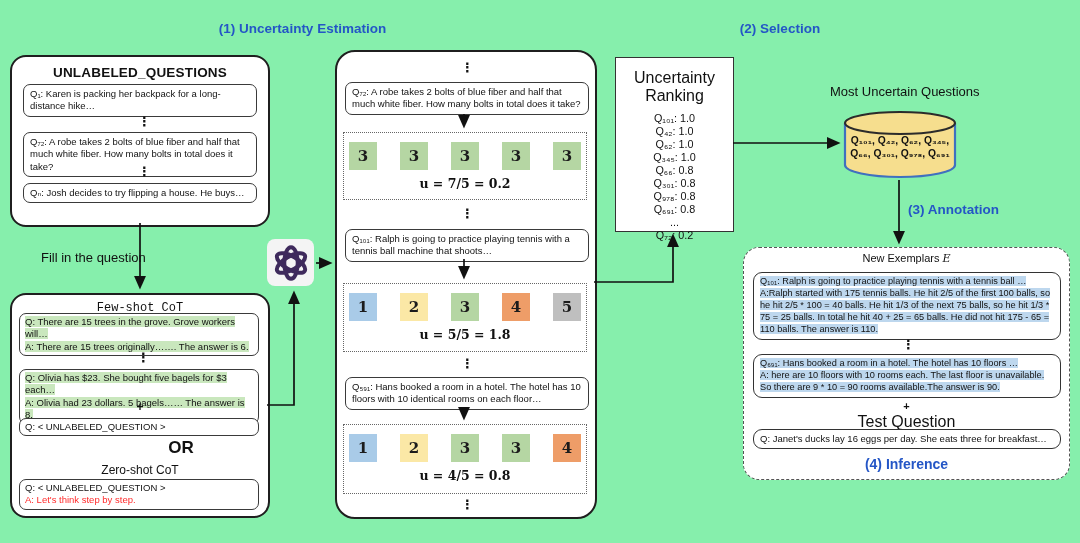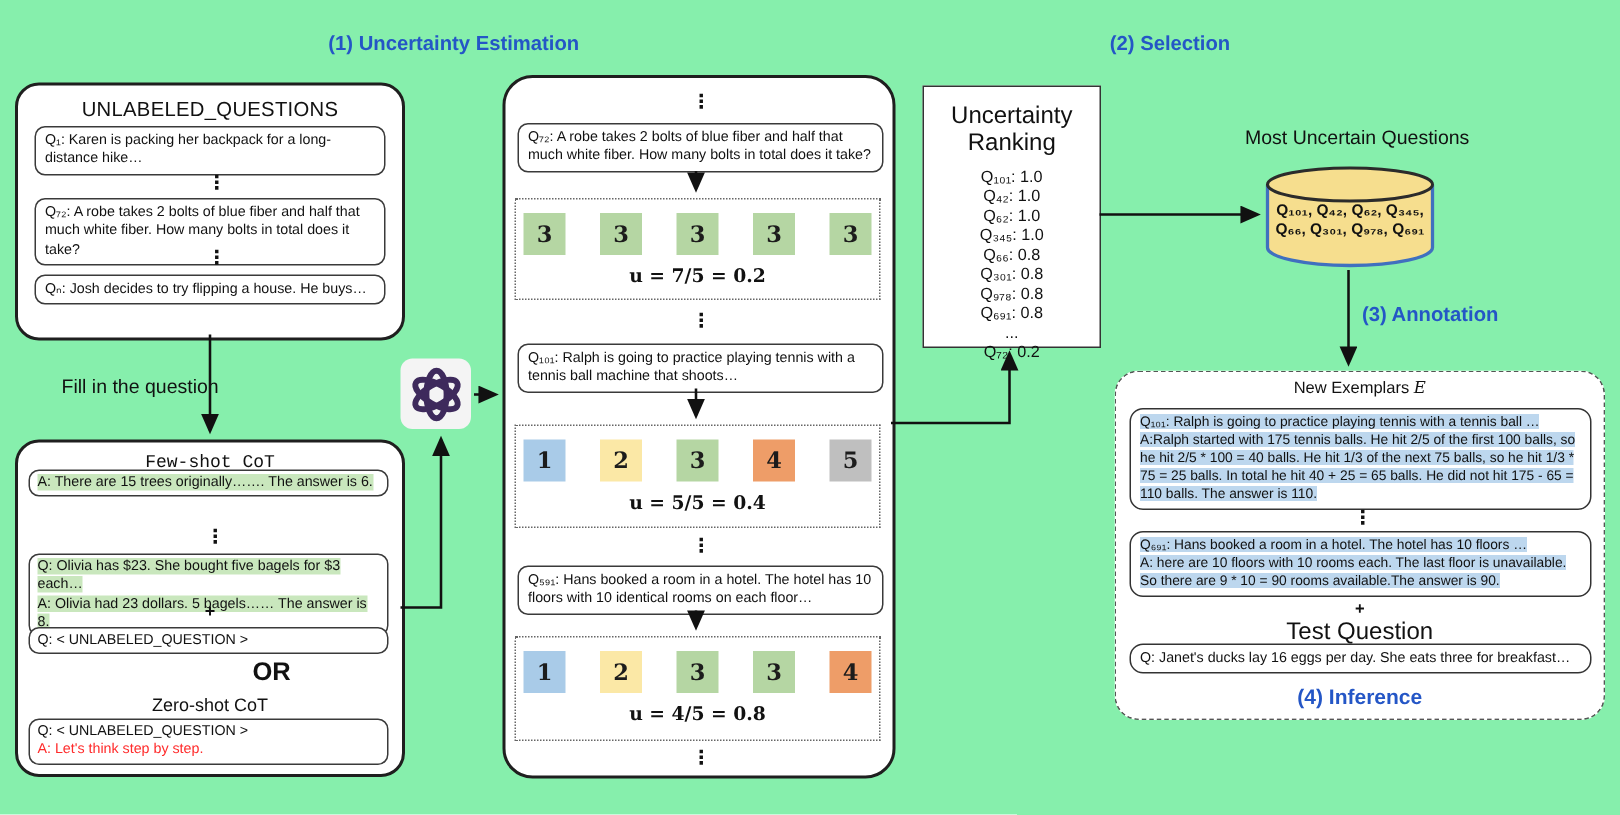--- a/index.html
+++ b/index.html
@@ -5,21 +5,21 @@
   html,body{margin:0;padding:0;background:#ffffff;}
   #canvas{position:relative;width:1080px;height:543px;background:#86efac;
           font-family:"Liberation Sans","DejaVu Sans",sans-serif;color:#111;overflow:hidden;}
   .abs{position:absolute;}
   .panel{border:2px solid #1f1f1f;border-radius:16px;background:#fff;}
   .qbox{border:1.3px solid #3a3a3a;border-radius:7px;background:#fff;
         font-size:9.5px;line-height:1.3;padding:3px 6px;color:#111;}
   .ctr{text-align:center;}
   .dots{font-weight:700;font-size:13px;color:#111;line-height:1;}
   .sec-title{font-weight:700;font-size:13.5px;}
-  .panel-title{font-weight:400;font-size:13px;}
+  .panel-title{font-weight:700;font-size:13px;}
   .votes{border:1.5px dotted #666;background:#fff;}
   .sqrow{display:flex;justify-content:space-between;padding:0 5px;margin-top:9px;}
   .sq{width:28px;height:28px;display:flex;align-items:center;justify-content:center;
       font-family:"DejaVu Serif",serif;font-weight:700;font-size:15px;color:#1c1c1c;}
   .formula{font-family:"DejaVu Serif",serif;font-weight:700;font-size:12.5px;margin-top:6px;}
   .rankbox{border:1.5px solid #333;background:#fff;}
   .rankitem{font-size:10.8px;line-height:13px;text-align:center;}
   .hlg{background:#C9E7BD;}
   .hlb{background:#BDD7EE;}
   .red{color:#FF2B2B;}
@@ -48,20 +48,21 @@
     <div class="abs qbox" style="left:11px;top:75px;width:220px;">Q₇₂: A robe takes 2 bolts of blue fiber and half that much white fiber. How many bolts in total does it take?</div>
     <div class="abs dots" style="left:126px;top:108px;">⋮</div>
     <div class="abs qbox" style="left:11px;top:126px;width:220px;">Qₙ: Josh decides to try flipping a house.  He buys…</div>
   </div>
 
   <div class="abs" style="left:41px;top:250px;font-size:13px;">Fill in the question</div>
 
   <div class="abs panel" style="left:10px;top:293px;width:256px;height:221px;">
     <div class="ctr" style="margin-top:6px;font-size:12px;font-family:Liberation Mono, monospace;">Few-shot CoT</div>
     <div class="abs qbox" style="left:7px;top:18px;width:228px;padding:2px 5px;">
+      <div><span class="hlg">Q: There are 15 trees in the grove. Grove workers will…</span></div>
       <div><span class="hlg">A: There are 15 trees originally……. The answer is 6.</span></div>
     </div>
     <div class="abs dots" style="left:125px;top:56px;">⋮</div>
     <div class="abs qbox" style="left:7px;top:74px;width:228px;padding:2px 5px;">
       <div><span class="hlg">Q: Olivia has $23. She bought five bagels for $3 each…</span></div>
       <div><span class="hlg">A: Olivia had 23 dollars. 5 bagels…… The answer is 8.</span></div>
     </div>
     <div class="abs ctr" style="left:0;top:105px;width:256px;font-size:12px;font-weight:700;">+</div>
     <div class="abs qbox" style="left:7px;top:123px;width:228px;padding:2px 5px;">Q: &lt; UNLABELED_QUESTION &gt;</div>
     <div class="abs ctr" style="left:0;top:143px;width:256px;font-size:17px;font-weight:700;padding-left:41px;">OR</div>
@@ -98,21 +99,21 @@
     <div class="abs dots" style="left:124px;top:155px;">⋮</div>
     <div class="abs qbox" style="left:8px;top:177px;width:230px;">Q₁₀₁: Ralph is going to practice playing tennis with a tennis ball machine that shoots…</div>
     <div class="abs votes" style="left:6px;top:231px;width:242px;height:67px;">
       <div class="sqrow">
         <div class="sq" style="background: rgb(169, 203, 232);">1</div>
         <div class="sq" style="background: rgb(251, 232, 166);">2</div>
         <div class="sq" style="background: rgb(181, 214, 163);">3</div>
         <div class="sq" style="background: rgb(238, 157, 104);">4</div>
         <div class="sq" style="background: rgb(191, 191, 191);">5</div>
       </div>
-      <div class="formula ctr">u = 5/5 = 0.4</div>
+      <div class="formula ctr">u = 5/5 = 1.8</div>
     </div>
     <div class="abs dots" style="left:124px;top:305px;">⋮</div>
     <div class="abs qbox" style="left:8px;top:325px;width:230px;">Q₅₉₁: Hans booked a room in a hotel. The hotel has 10 floors with 10 identical rooms on each floor…</div>
     <div class="abs votes" style="left:6px;top:372px;width:242px;height:68px;">
       <div class="sqrow">
         <div class="sq" style="background: rgb(169, 203, 232);">1</div>
         <div class="sq" style="background: rgb(251, 232, 166);">2</div>
         <div class="sq" style="background: rgb(181, 214, 163);">3</div>
         <div class="sq" style="background: rgb(181, 214, 163);">3</div>
         <div class="sq" style="background: rgb(238, 157, 104);">4</div>

